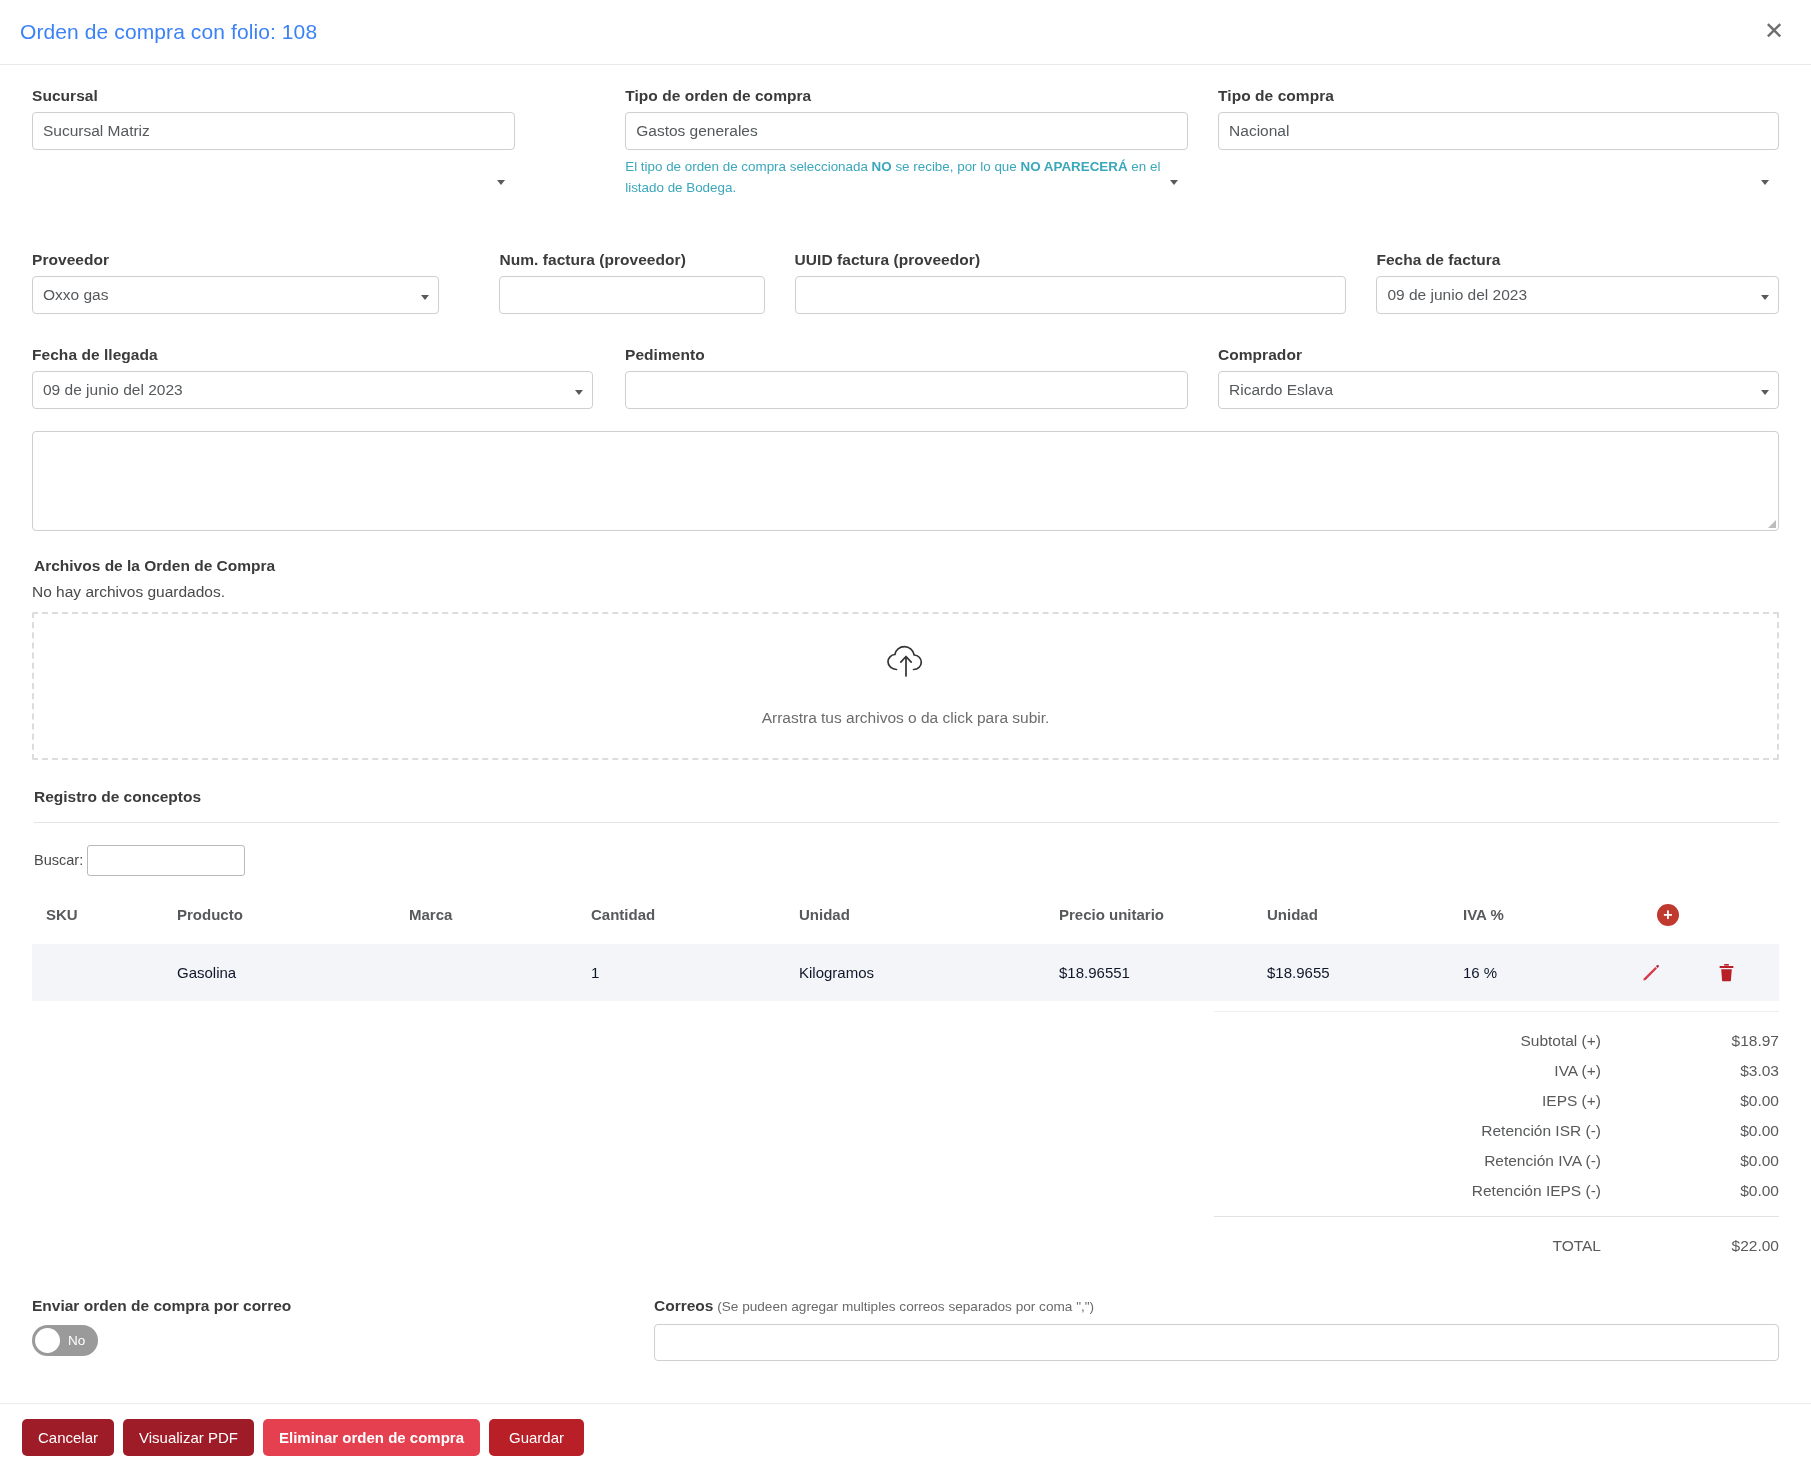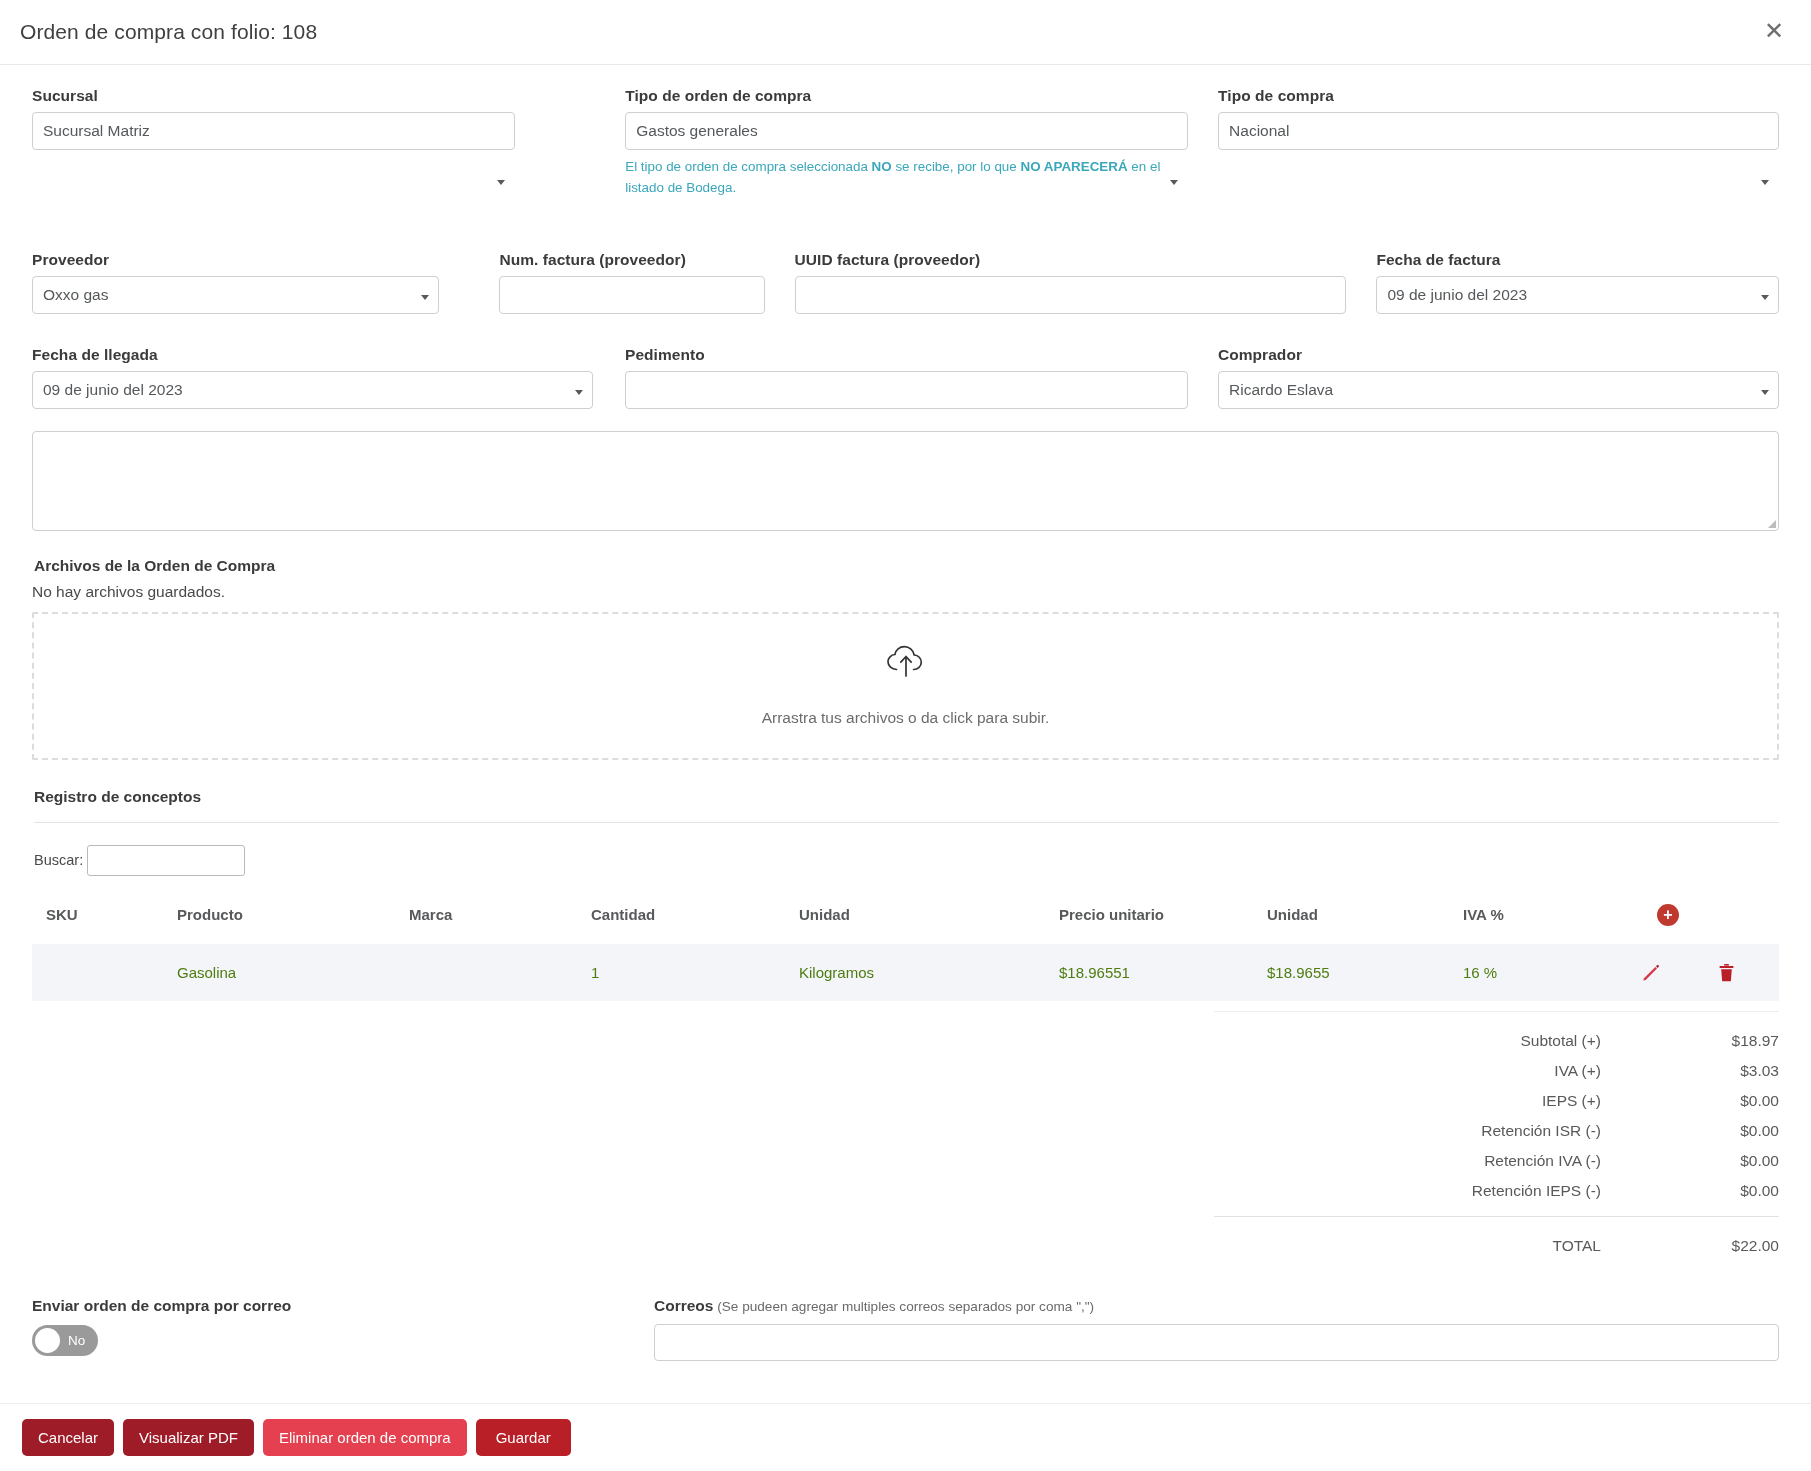--- a/index.html
+++ b/index.html
@@ -17,21 +17,21 @@
   
   .modal-header {
     position: relative;
     height: 65px;
     border-bottom: 1px solid #e9e9e9;
     display: flex; align-items: center;
   }
   .modal-title {
     font-size: 21px;
     font-weight: 400;
-    color: #404040;
+    color: #3b82f6;
     padding-left: 20px;
     letter-spacing: .1px;
   }
   .close-btn {
     position: absolute;
     right: 22px; top: 16px;
     width: 30px; height: 30px;
     display: flex; align-items: center; justify-content: center;
     font-size: 24px; line-height: 1;
     color: #6f6f6f;
@@ -178,21 +178,21 @@
   table.concepts th {
     text-align: left;
     font-size: 15px;
     font-weight: bold;
     color: #58595b;
     padding: 6px 0 18px 0;
     vertical-align: middle;
   }
   table.concepts td {
     font-size: 15px;
-    color: #4d7c0f;
+    color: #0f172a;
     padding: 19px 0;
     vertical-align: middle;
   }
   table.concepts tbody tr { background: #f4f5f8; }
 
   .c-sku   { width: 145px; padding-left: 14px !important; }
   .c-prod  { width: 232px; }
   .c-marca { width: 182px; }
   .c-cant  { width: 208px; }
   .c-unid  { width: 260px; }
@@ -294,21 +294,21 @@
     border-radius: 5px;
     color: #fff;
     font-family: "Liberation Sans", sans-serif;
     font-size: 15px;
     padding: 10px 16px;
     cursor: pointer;
     line-height: 1.15;
   }
   .btn + .btn { margin-left: 9px; }
   .btn-dark   { background: #9e1c28; }
-  .btn-bright { background: #e4404f; }
+  .btn-bright { background: #e4404f; font-weight: bold; }
   .btn-save   { background: #b81f26; margin-left: auto; padding: 10px 20px; }
 </style>
 </head>
 <body>
 
 <div class="modal-header">
   <div class="modal-title">Orden de compra con folio: 108</div>
   <button class="close-btn">✕</button>
 </div>
 

